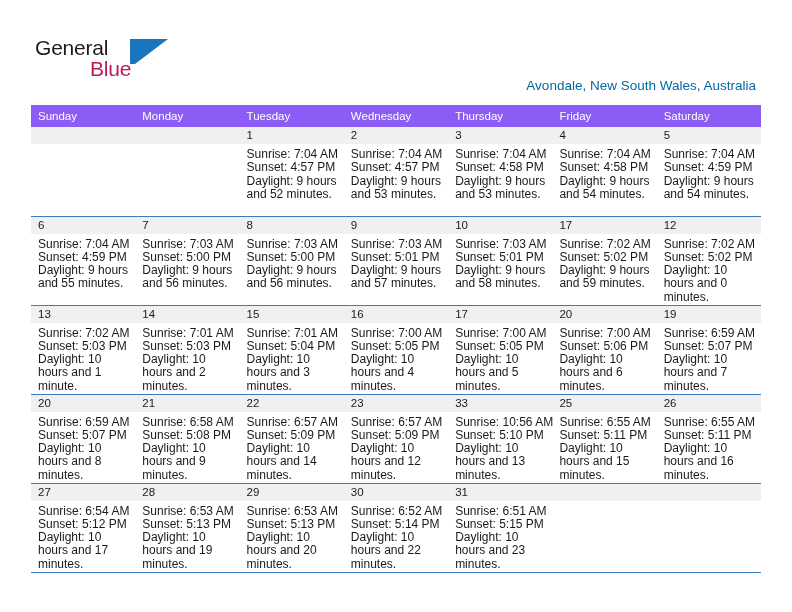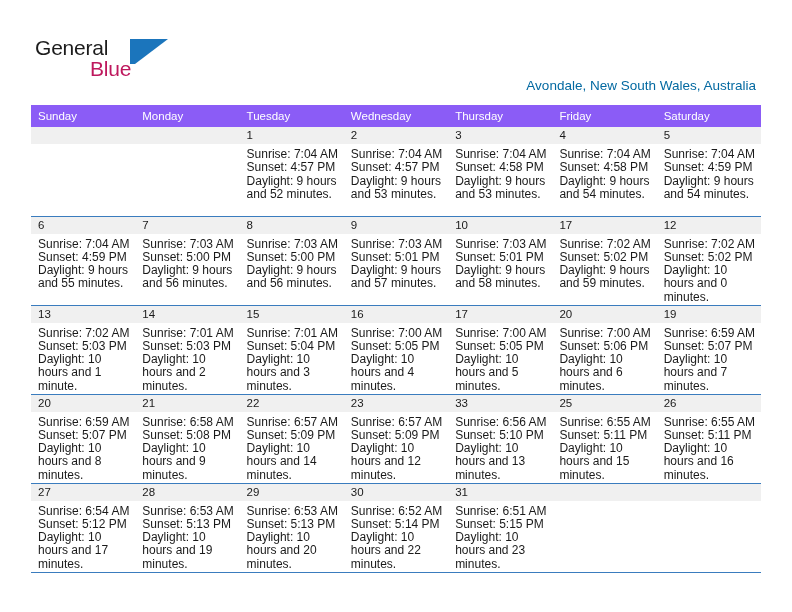--- a/index.html
+++ b/index.html
@@ -378,21 +378,21 @@
               <div class="daynum">23</div>
               <div class="cellbody">
                 <div>Sunrise: 6:57 AM</div>
                 <div>Sunset: 5:09 PM</div>
                 <div class="dl">Daylight: 10 hours and 12 minutes.</div>
               </div>
             </td>
             <td>
               <div class="daynum">33</div>
               <div class="cellbody">
-                <div>Sunrise: 6:56 AM</div>
+                <div>Sunrise: 10:56 AM</div>
                 <div>Sunset: 5:10 PM</div>
                 <div class="dl">Daylight: 10 hours and 13 minutes.</div>
               </div>
             </td>
             <td>
               <div class="daynum">25</div>
               <div class="cellbody">
                 <div>Sunrise: 6:55 AM</div>
                 <div>Sunset: 5:11 PM</div>
                 <div class="dl">Daylight: 10 hours and 15 minutes.</div>

